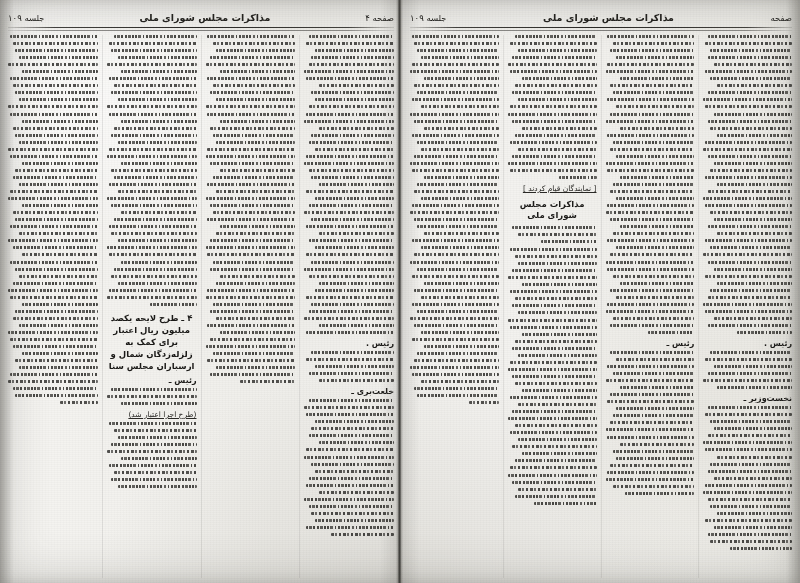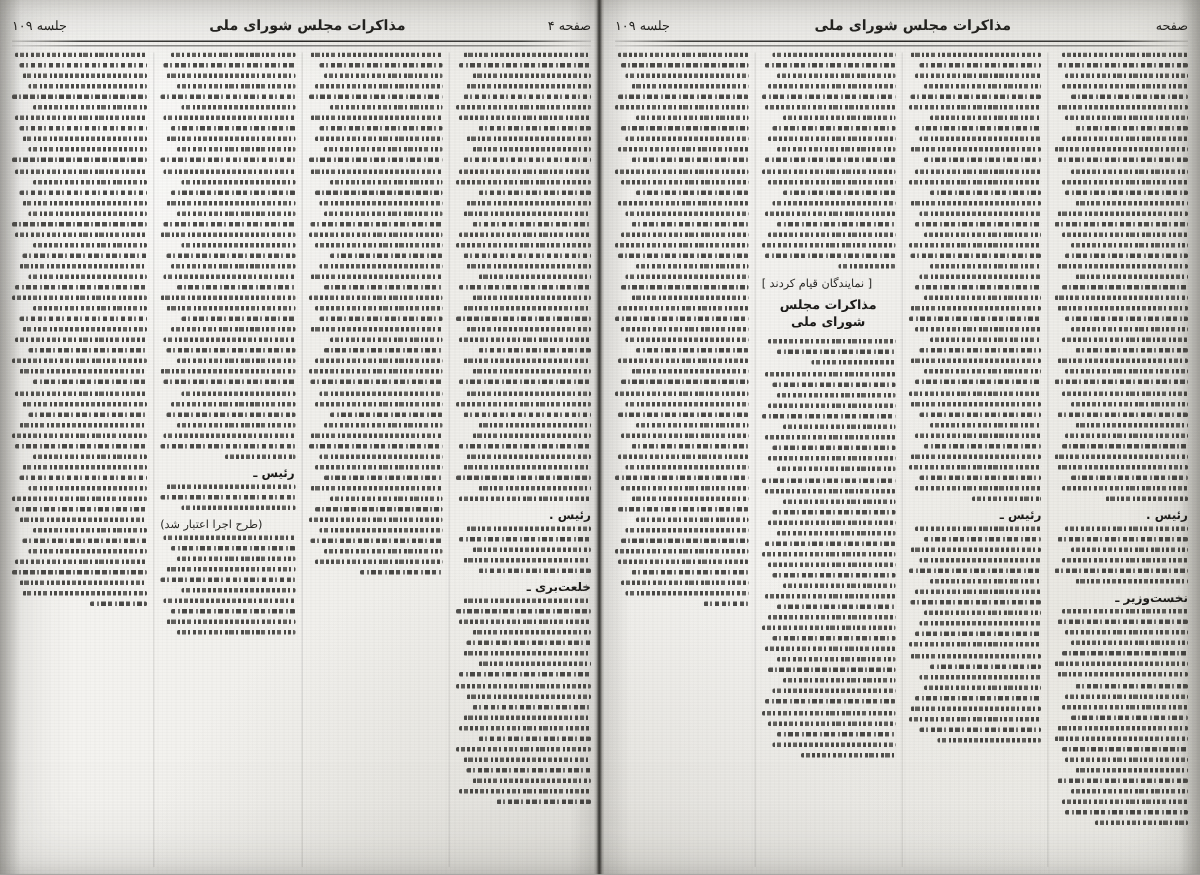--- a/index.html
+++ b/index.html
@@ -90,21 +90,21 @@
   
   .speaker{
     font-size:8px;font-weight:700;color:#1d1c1a;line-height:10px;
     margin:3px 0 2px 0;display:block;
   }
   .headline{
     font-size:8.5px;font-weight:700;color:#1c1b19;line-height:11.5px;
     text-align:center;margin:5px 0 4px 0;
   }
   .brackets{
-    font-size:7.5px;color:#2a2926;text-align:left;line-height:10px;margin:4px 0 2px;
+    font-size:7.5px;color:#2a2926;text-align:right;line-height:10px;margin:4px 0 2px;text-decoration:underline;
   }
   .agenda-title{
     font-size:8.5px;font-weight:700;color:#1b1a18;line-height:12px;
     text-align:center;margin:6px 0 4px 0;
   }
   .para{margin-bottom:5px;}
 
   
   #grain{
     position:absolute;inset:0;z-index:7;pointer-events:none;opacity:.5;
@@ -598,20 +598,21 @@
               <div class="ln w90"></div>
               <div class="ln w98 alt"></div>
               <div class="ln w84"></div>
               <div class="ln w92"></div>
               <div class="ln w95 alt"></div>
               <div class="ln w88"></div>
               <div class="ln w98"></div>
               <div class="ln w90 alt"></div>
               <div class="ln w52"></div>
             </div>
+            <div class="agenda-title">۴ ـ طرح لایحه یکصد میلیون ریال اعتبار برای کمک به زلزله‌زدگان شمال و ارسباران مجلس سنا</div>
             <span class="speaker">رئیس ـ</span>
             <div class="para">
               <div class="ln w95"></div>
               <div class="ln w90 alt"></div>
               <div class="ln w84"></div>
             </div>
             <div class="brackets">(طرح اجرا اعتبار شد)</div>
             <div class="para">
               <div class="ln w98"></div>
               <div class="ln w92 alt"></div>

